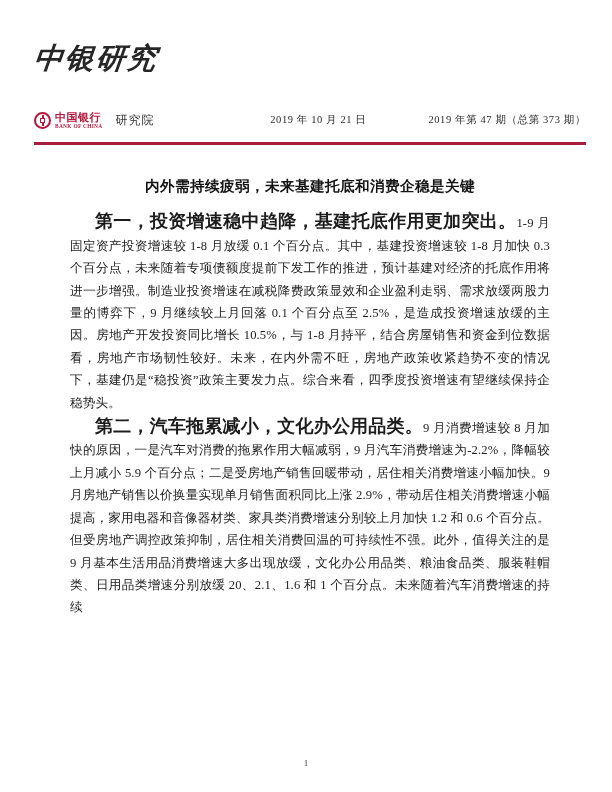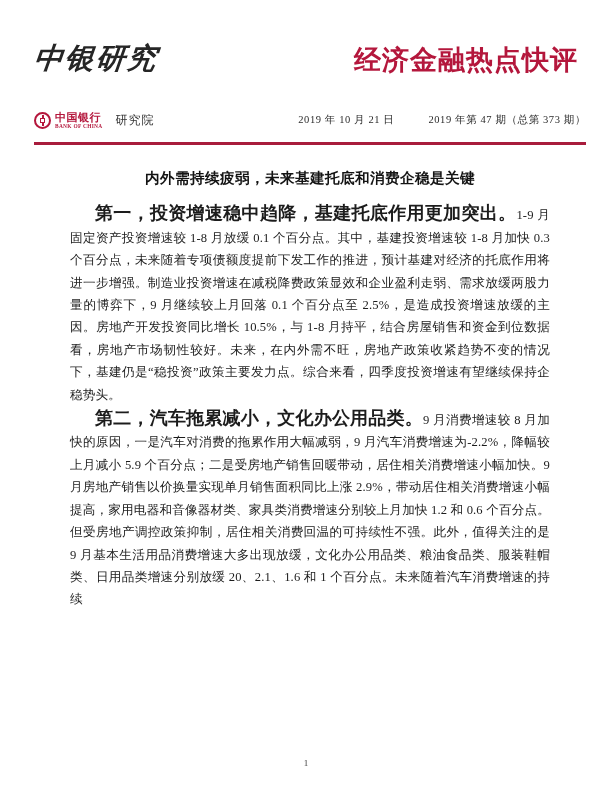--- a/index.html
+++ b/index.html
@@ -138,37 +138,37 @@
     right: 26px;
     top: 113px;
     display: flex;
     align-items: flex-start;
     font-family: "Liberation Serif", "DejaVu Serif", serif;
     font-size: 10.5px;
     color: #2b2b2b;
     white-space: nowrap;
   }
   .issue-date { margin-right: 34px; letter-spacing: 0.6px; }
-  .issue-no { letter-spacing: 0.6px; }
+  .issue-no { letter-spacing: 0.6px; margin-left: 28px; }
 
   .rule {
     position: absolute;
     left: 34px;
     right: 26px;
     top: 142px;
     height: 2.6px;
     background: #a81c3c;
   }
 
   
   .content {
     position: absolute;
     left: 70px;
     right: 62px;
-    top: 160px;
+    top: 168px;
   }
   .doc-title {
     font-family: "DejaVu Sans", "Liberation Sans", sans-serif;
     font-size: 14.6px;
     font-weight: 700;
     color: #141414;
     text-align: center;
     letter-spacing: 0.4px;
     margin: 8px 0 14px 0;
     line-height: 1.4;
@@ -205,21 +205,20 @@
 </head>
 <body>
 
 <div class="page">
 
   <div class="masthead">
     <div class="masthead-row">
       <div class="brand-block">
         <div class="brand-calligraphy">中银研究</div>
       </div>
-      <div class="journal-title">经济金融热点快评</div>
     </div>
   </div>
 
   <div class="boc-row">
     <span class="boc-mark"></span>
     <span class="boc-names">
       <span class="boc-cn">中国银行</span>
       <span class="boc-en">BANK OF CHINA</span>
     </span>
     <span class="institute">研究院</span>

